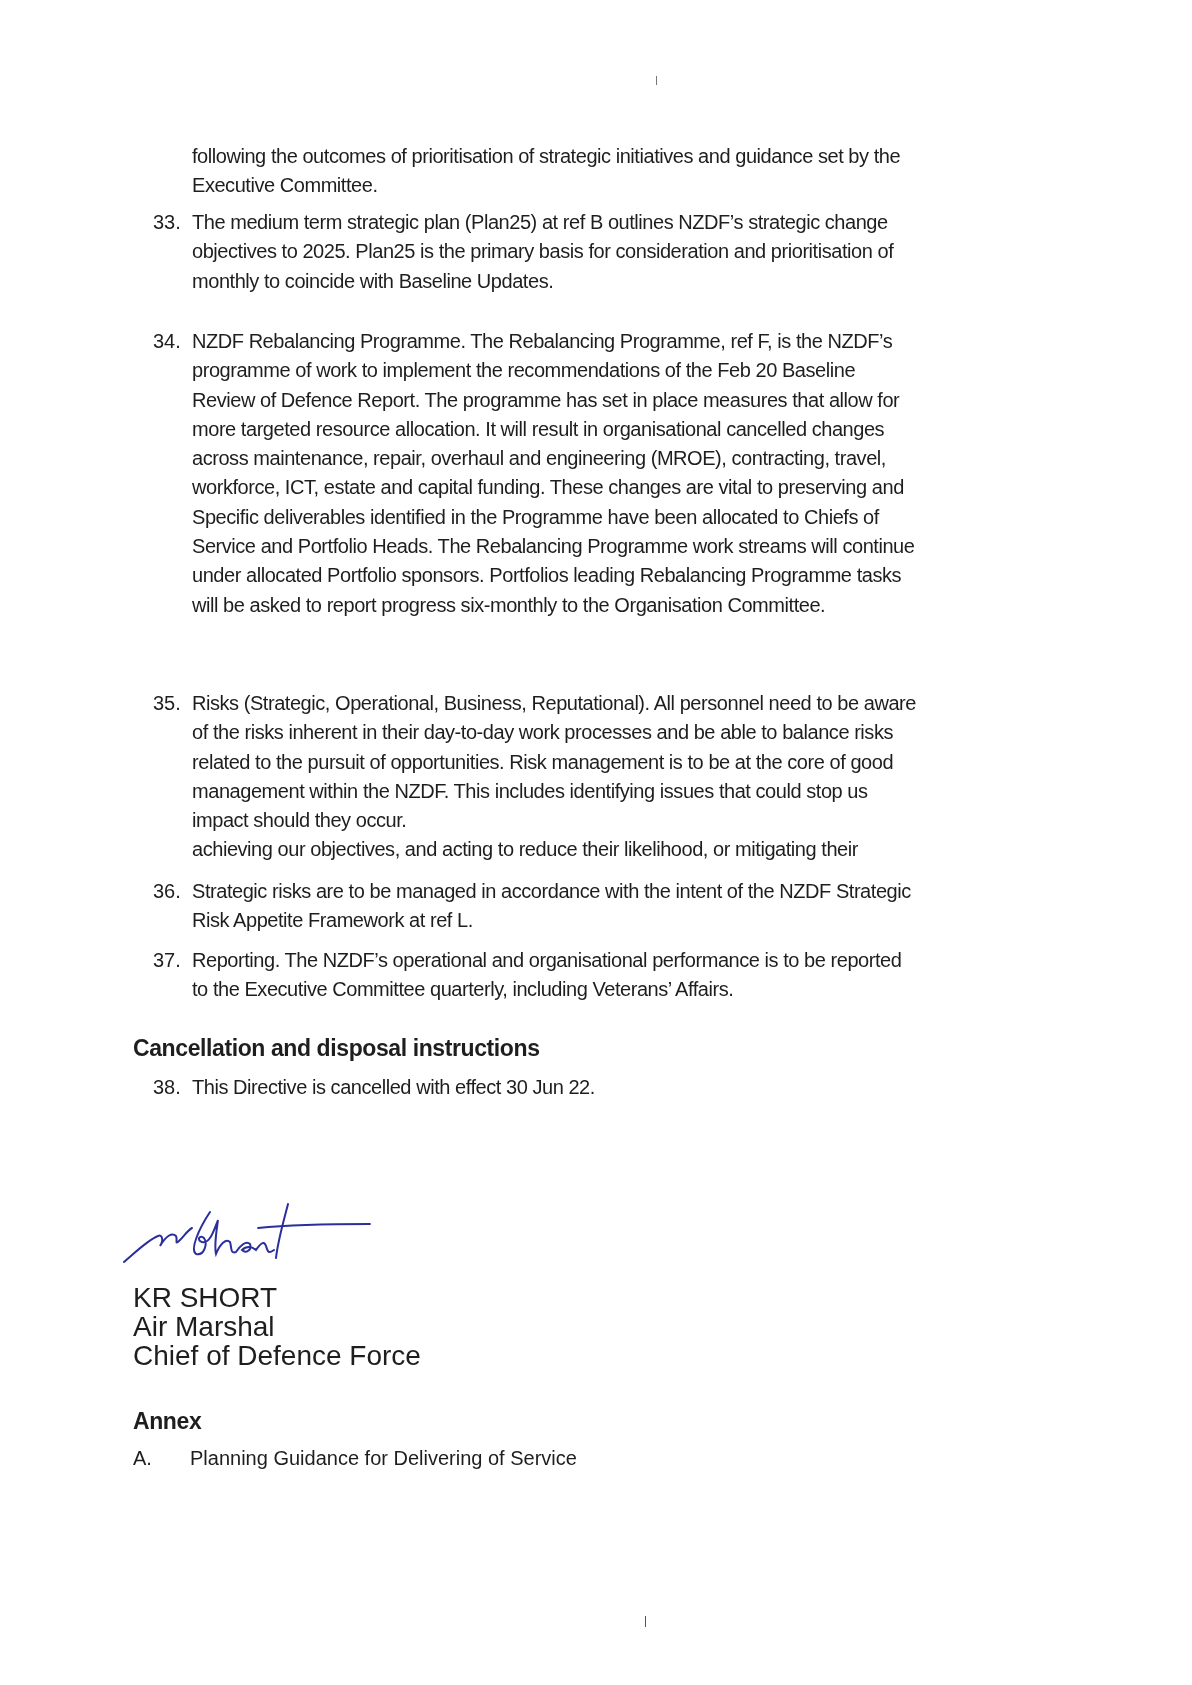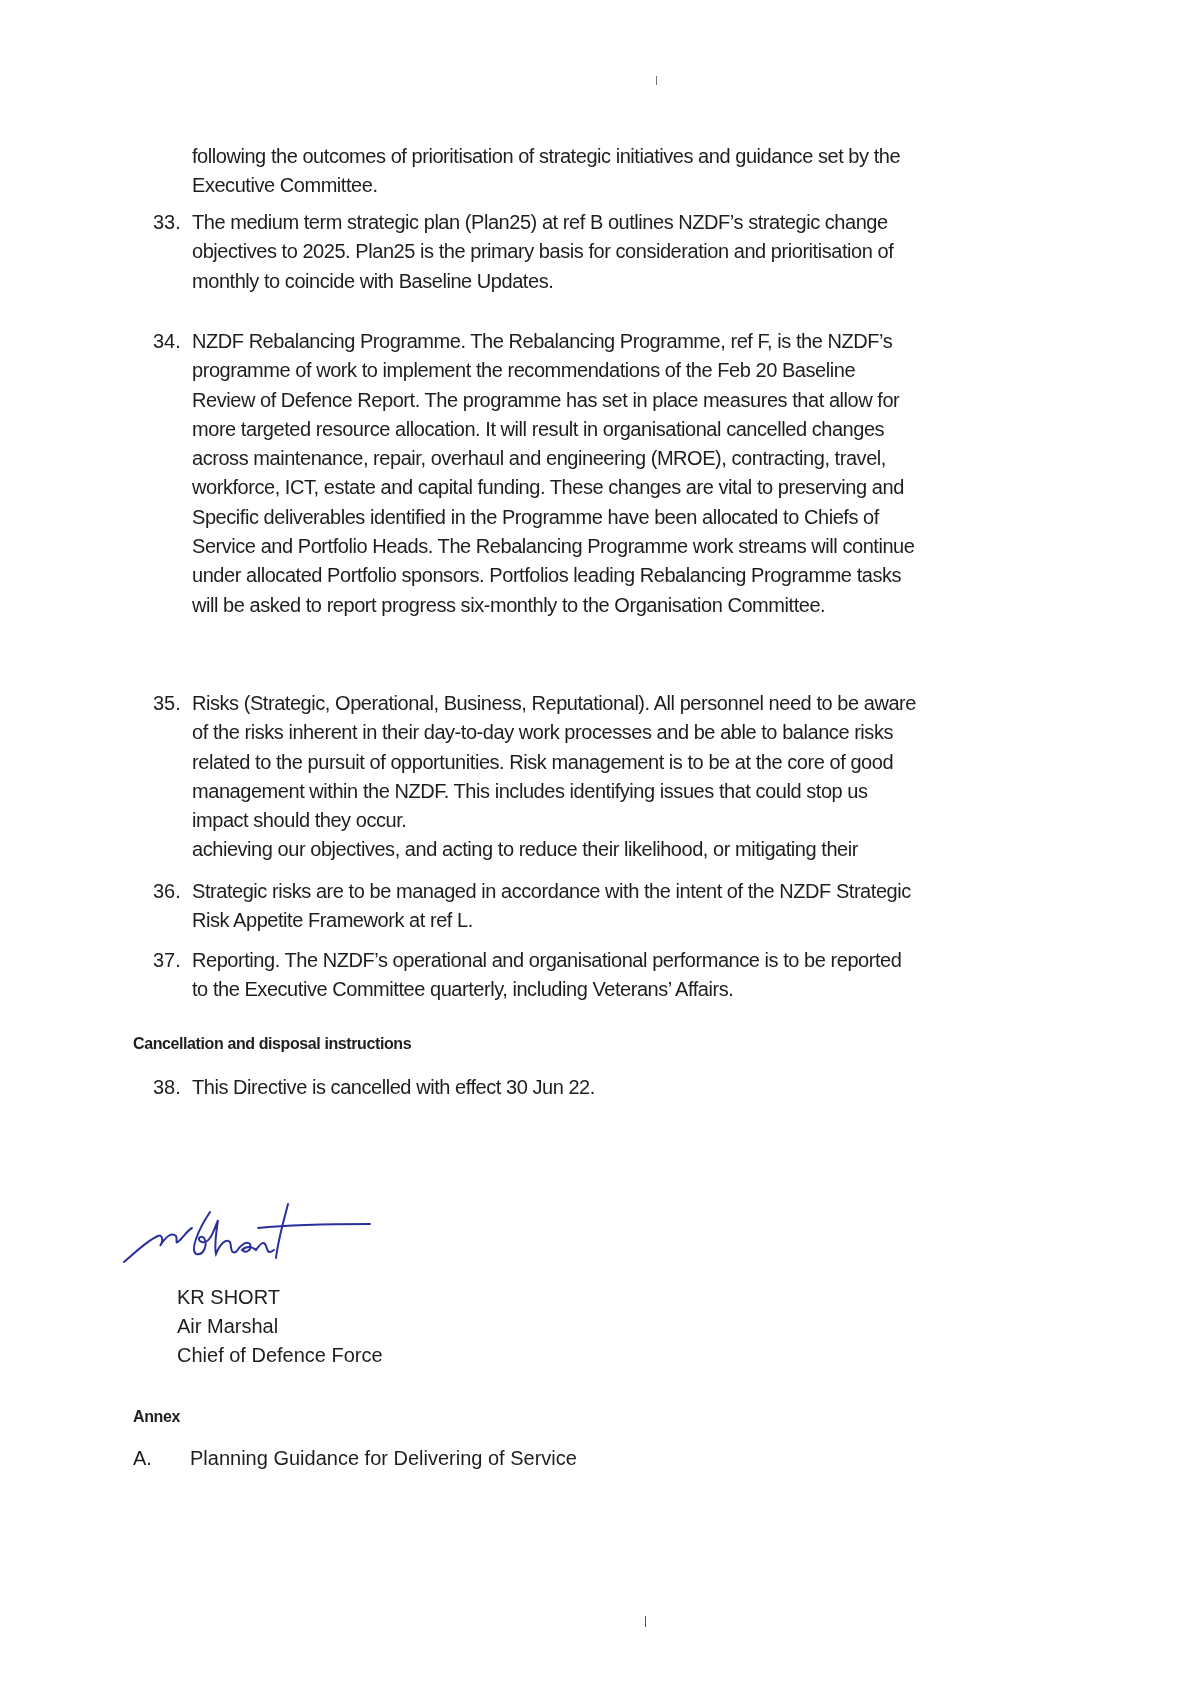--- a/index.html
+++ b/index.html
@@ -10,24 +10,24 @@
     .page-mark { position: absolute; width: 1px; height: 9px; background: #777; }
     .page-mark.top { left: 656px; top: 76px; }
     .page-mark.bottom { left: 645px; top: 1616px; height: 11px; background: #555; }
 
     .content { position: absolute; left: 0; top: 0; width: 1192px; }
     .para { position: absolute; left: 137px; width: 920px; }
     .num { position: absolute; left: 16px; top: 0; font-size: 20px; line-height: 29px; }
     .body { position: absolute; left: 55px; width: 880px; font-size: 20px; line-height: 29.3px; letter-spacing: -0.45px; }
     .line { display: block; white-space: nowrap; }
     .bold { font-weight: normal; }
-    .heading { position: absolute; left: 133px; font-size: 16px; font-weight: bold; letter-spacing: -0.4px; }
+    .heading { position: absolute; left: 133px; font-size: 23px; font-weight: bold; letter-spacing: -0.4px; }
 
     .sig { position: absolute; left: 118px; top: 1200px; width: 260px; height: 70px; }
-    .sig-block { position: absolute; left: 133px; top: 1283px; font-size: 20px; line-height: 29px; margin-left: 44px; }
+    .sig-block { position: absolute; left: 133px; top: 1283px; font-size: 28px; line-height: 29px; }
     .annex-item { position: absolute; left: 133px; top: 1447px; font-size: 20px; }
     .annex-item .letter { position: absolute; left: 0; }
     .annex-item .txt { position: absolute; left: 57px; white-space: nowrap; }
   </style>
 </head>
 <body>
 
 <div class="page-mark top"></div>
 
 <div class="content">

